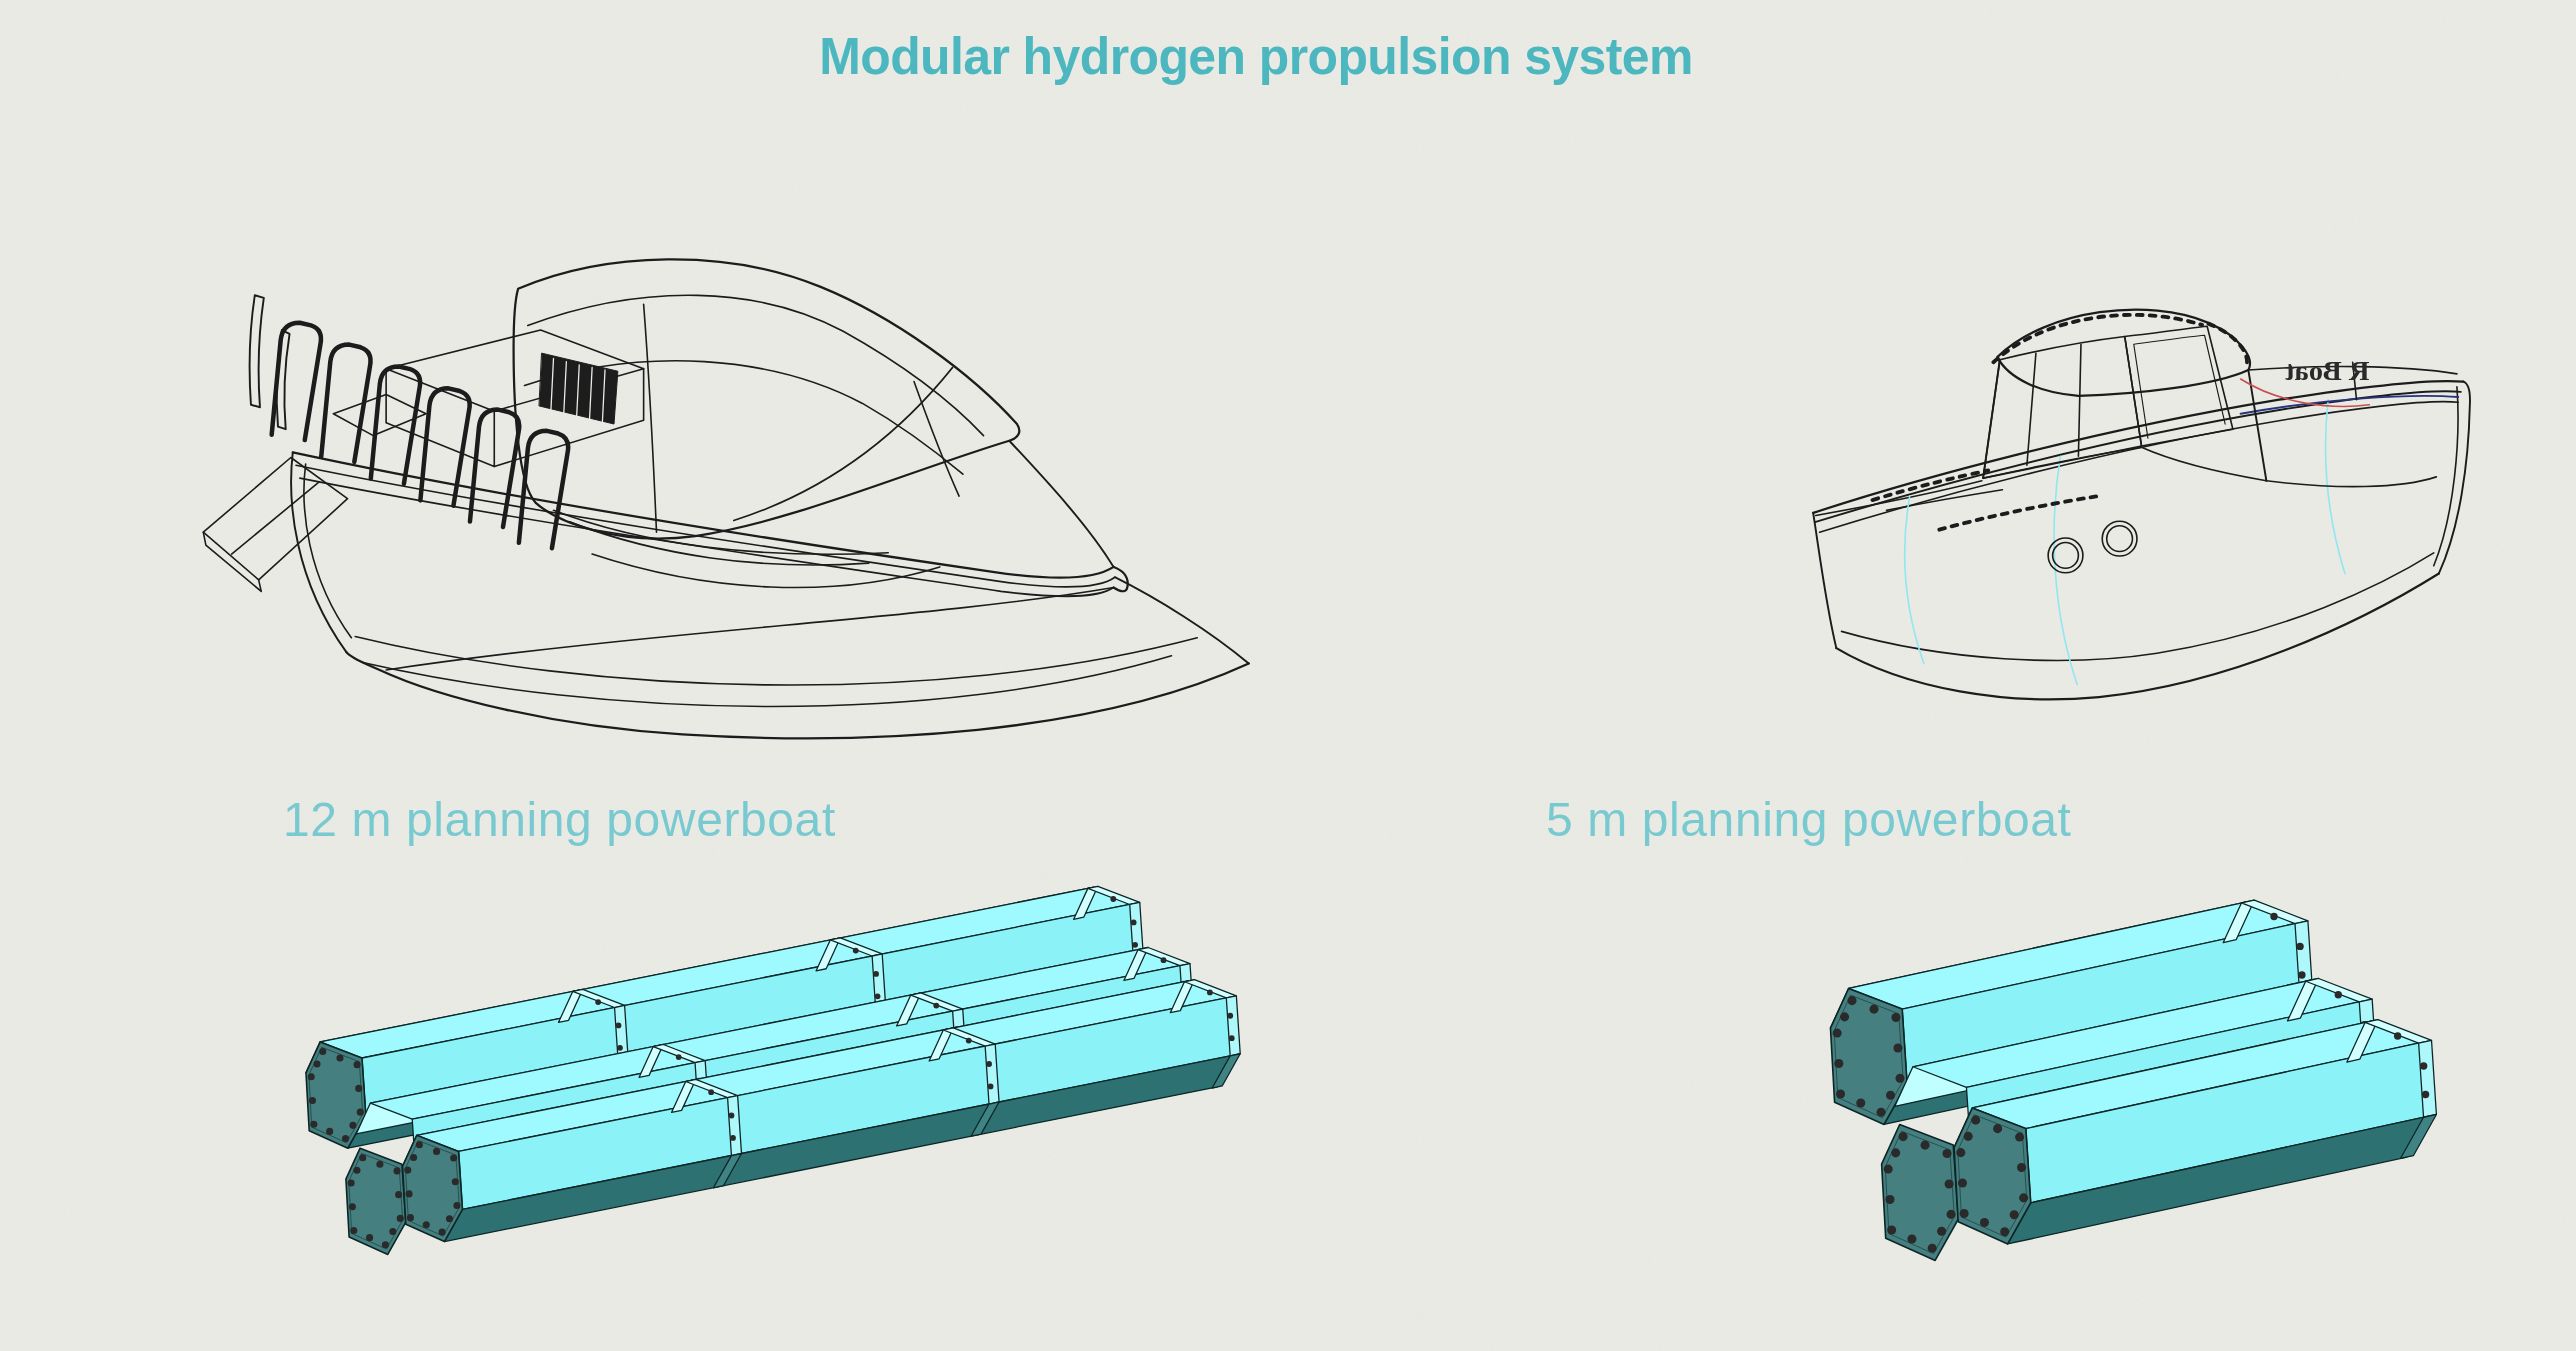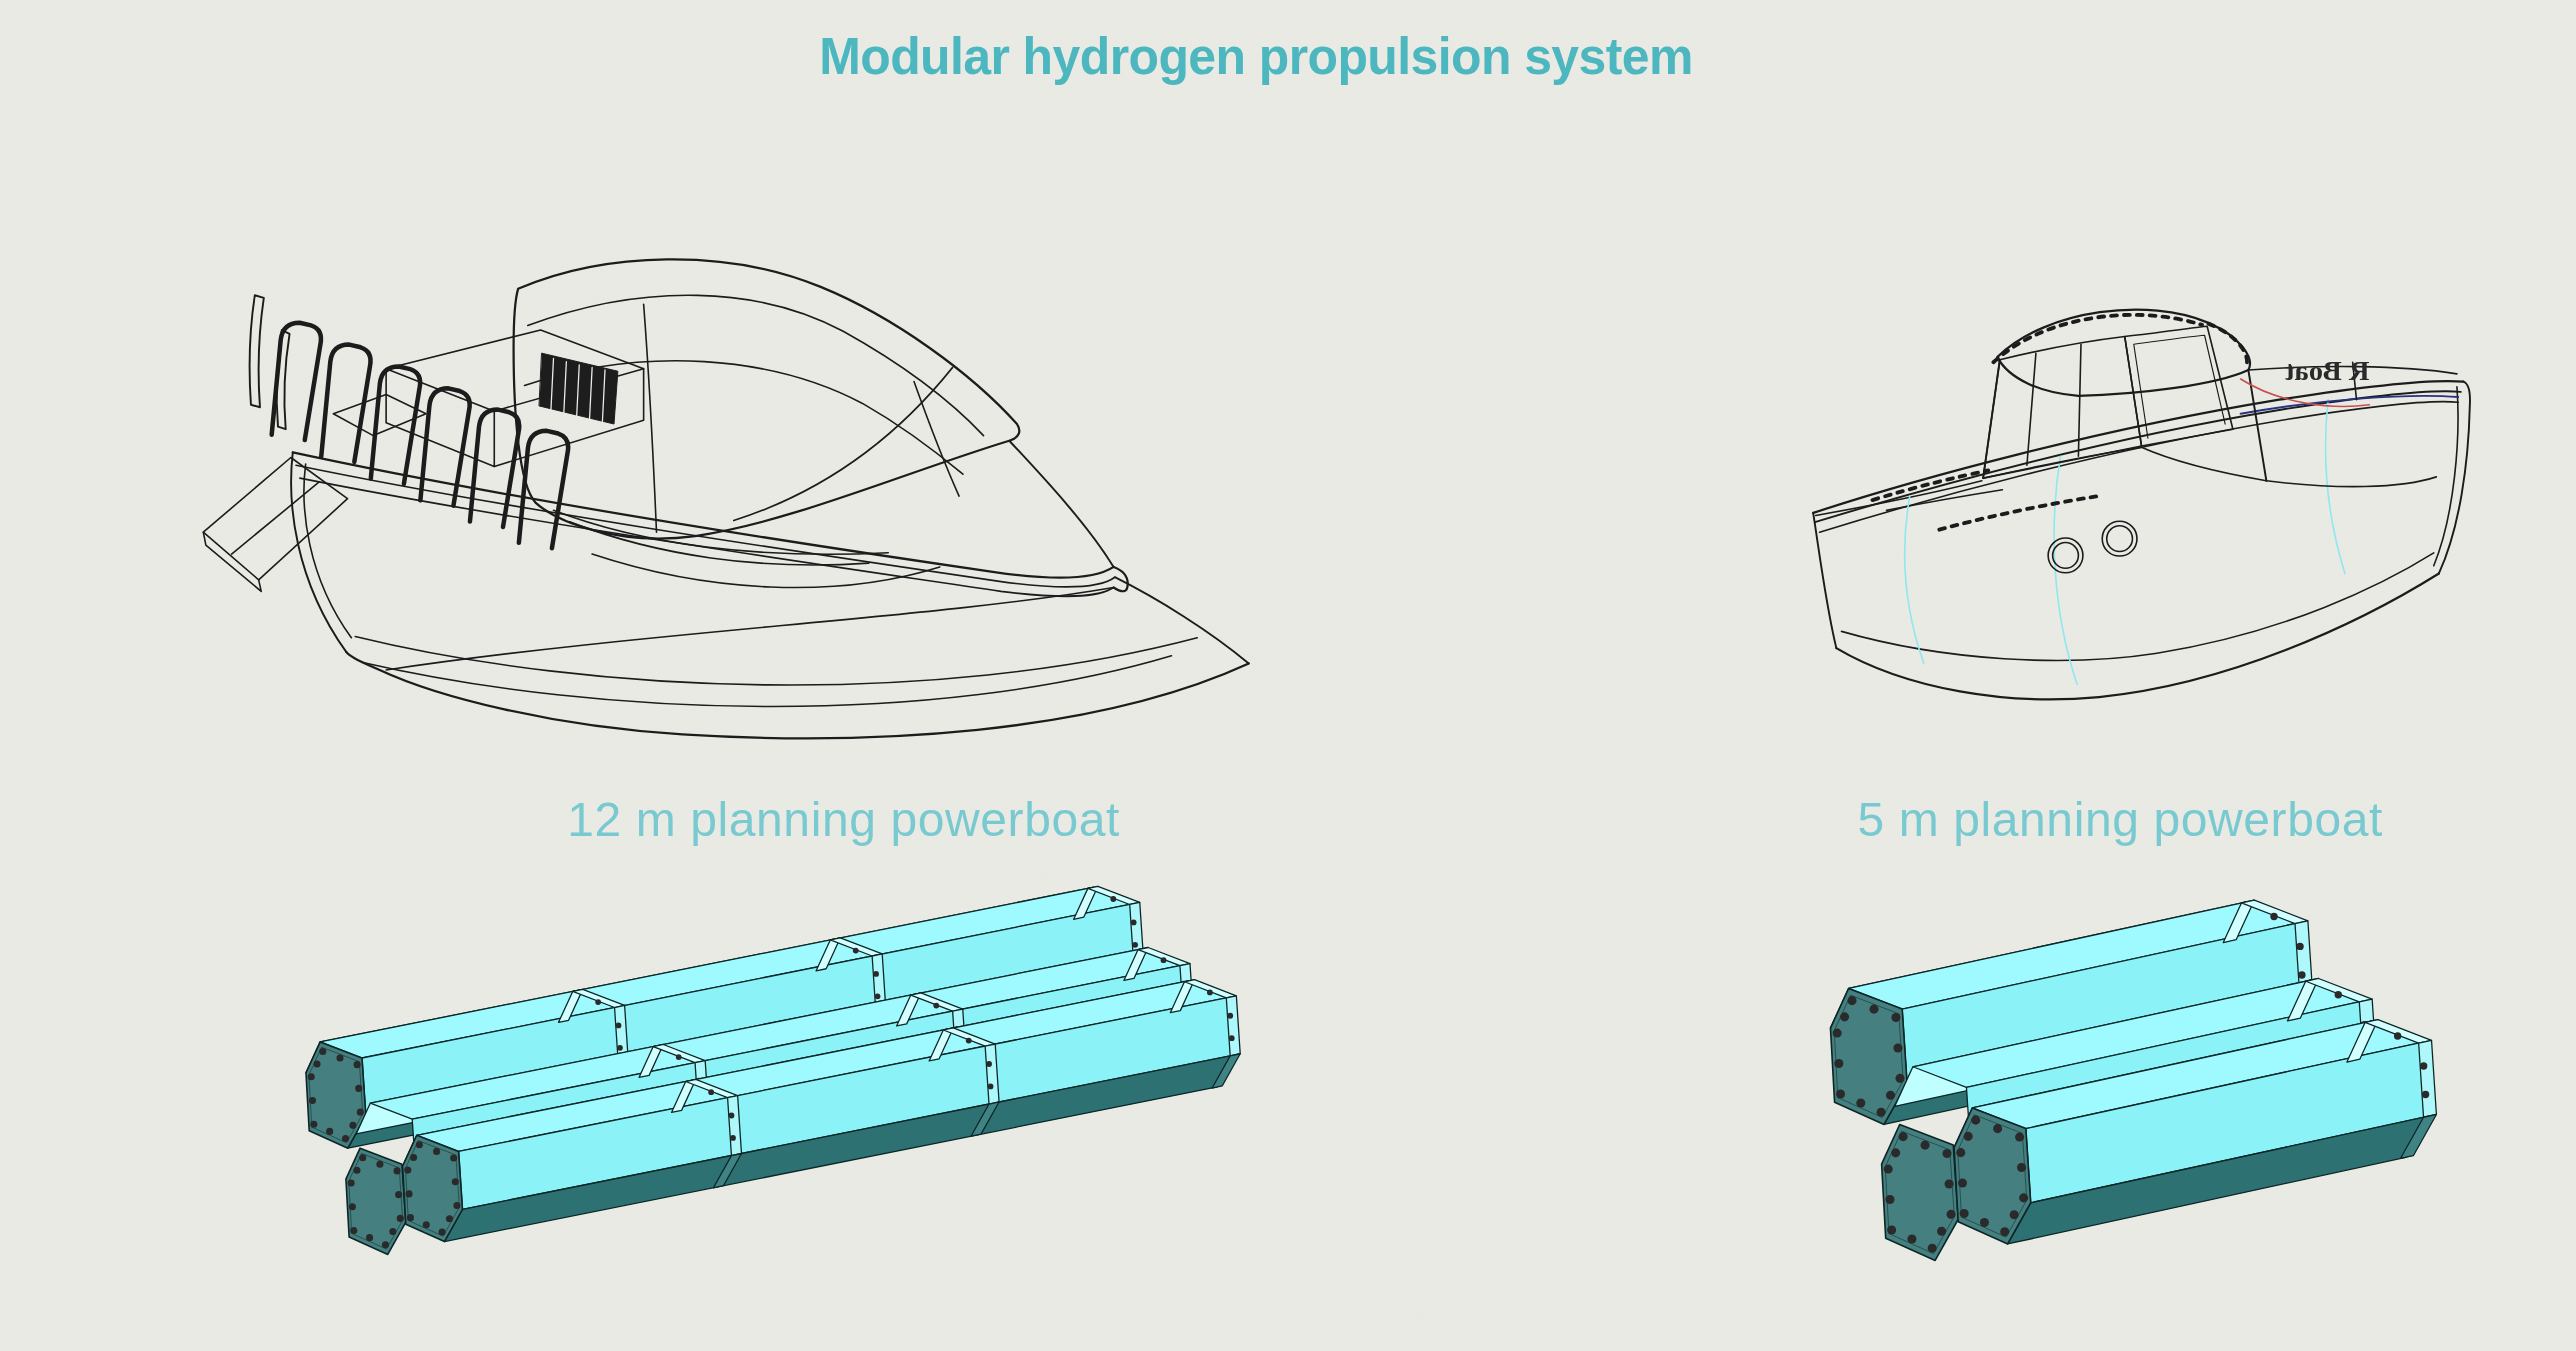--- a/index.html
+++ b/index.html
@@ -9,21 +9,21 @@
   .paper{z-index:0;}
   .boat{position:absolute;z-index:2;}
   .bundle{z-index:3;}
   .page-title{
     position:absolute;left:612px;top:26px;width:1288px;z-index:5;
     text-align:center;font-weight:bold;font-size:52px;letter-spacing:-0.6px;
     transform:scaleX(.96);transform-origin:center;
   }
   .boat-label{
     position:absolute;top:792px;width:837px;z-index:5;
-    text-align:right;font-weight:normal;font-size:48px;letter-spacing:0.6px;
+    text-align:left;font-weight:normal;font-size:48px;letter-spacing:0.6px;
   }
   .boat-label.left{left:283px;}
   .boat-label.right{left:1546px;}
   svg{display:block;}
 </style>
 </head>
 <body>
 
 <div class="canvas">
 

